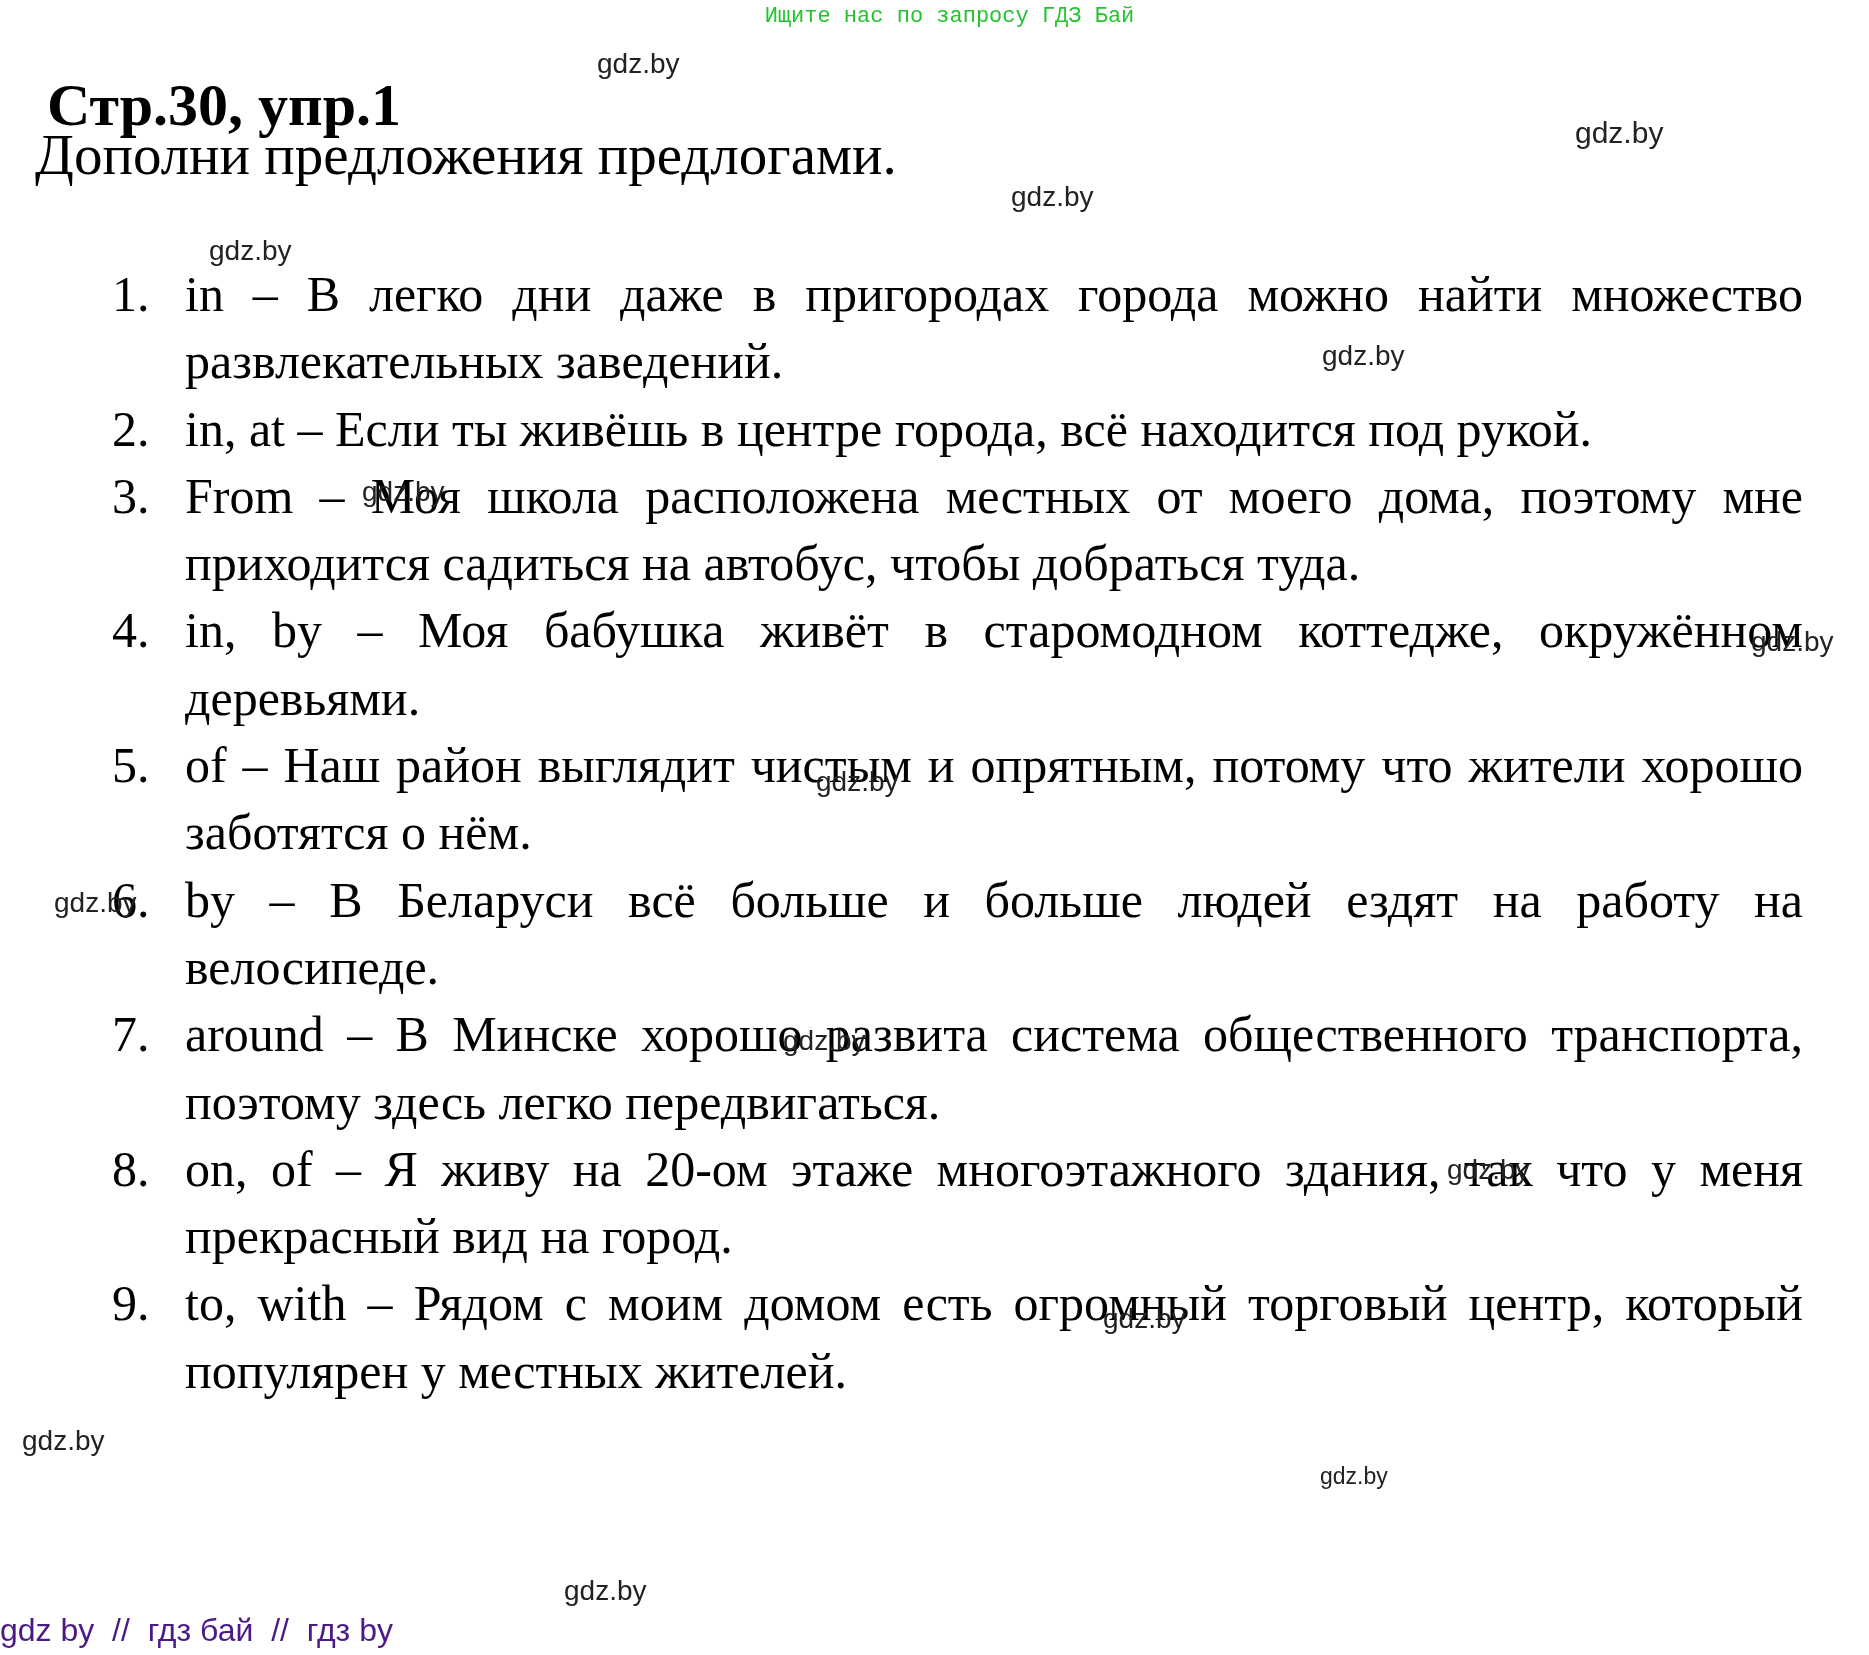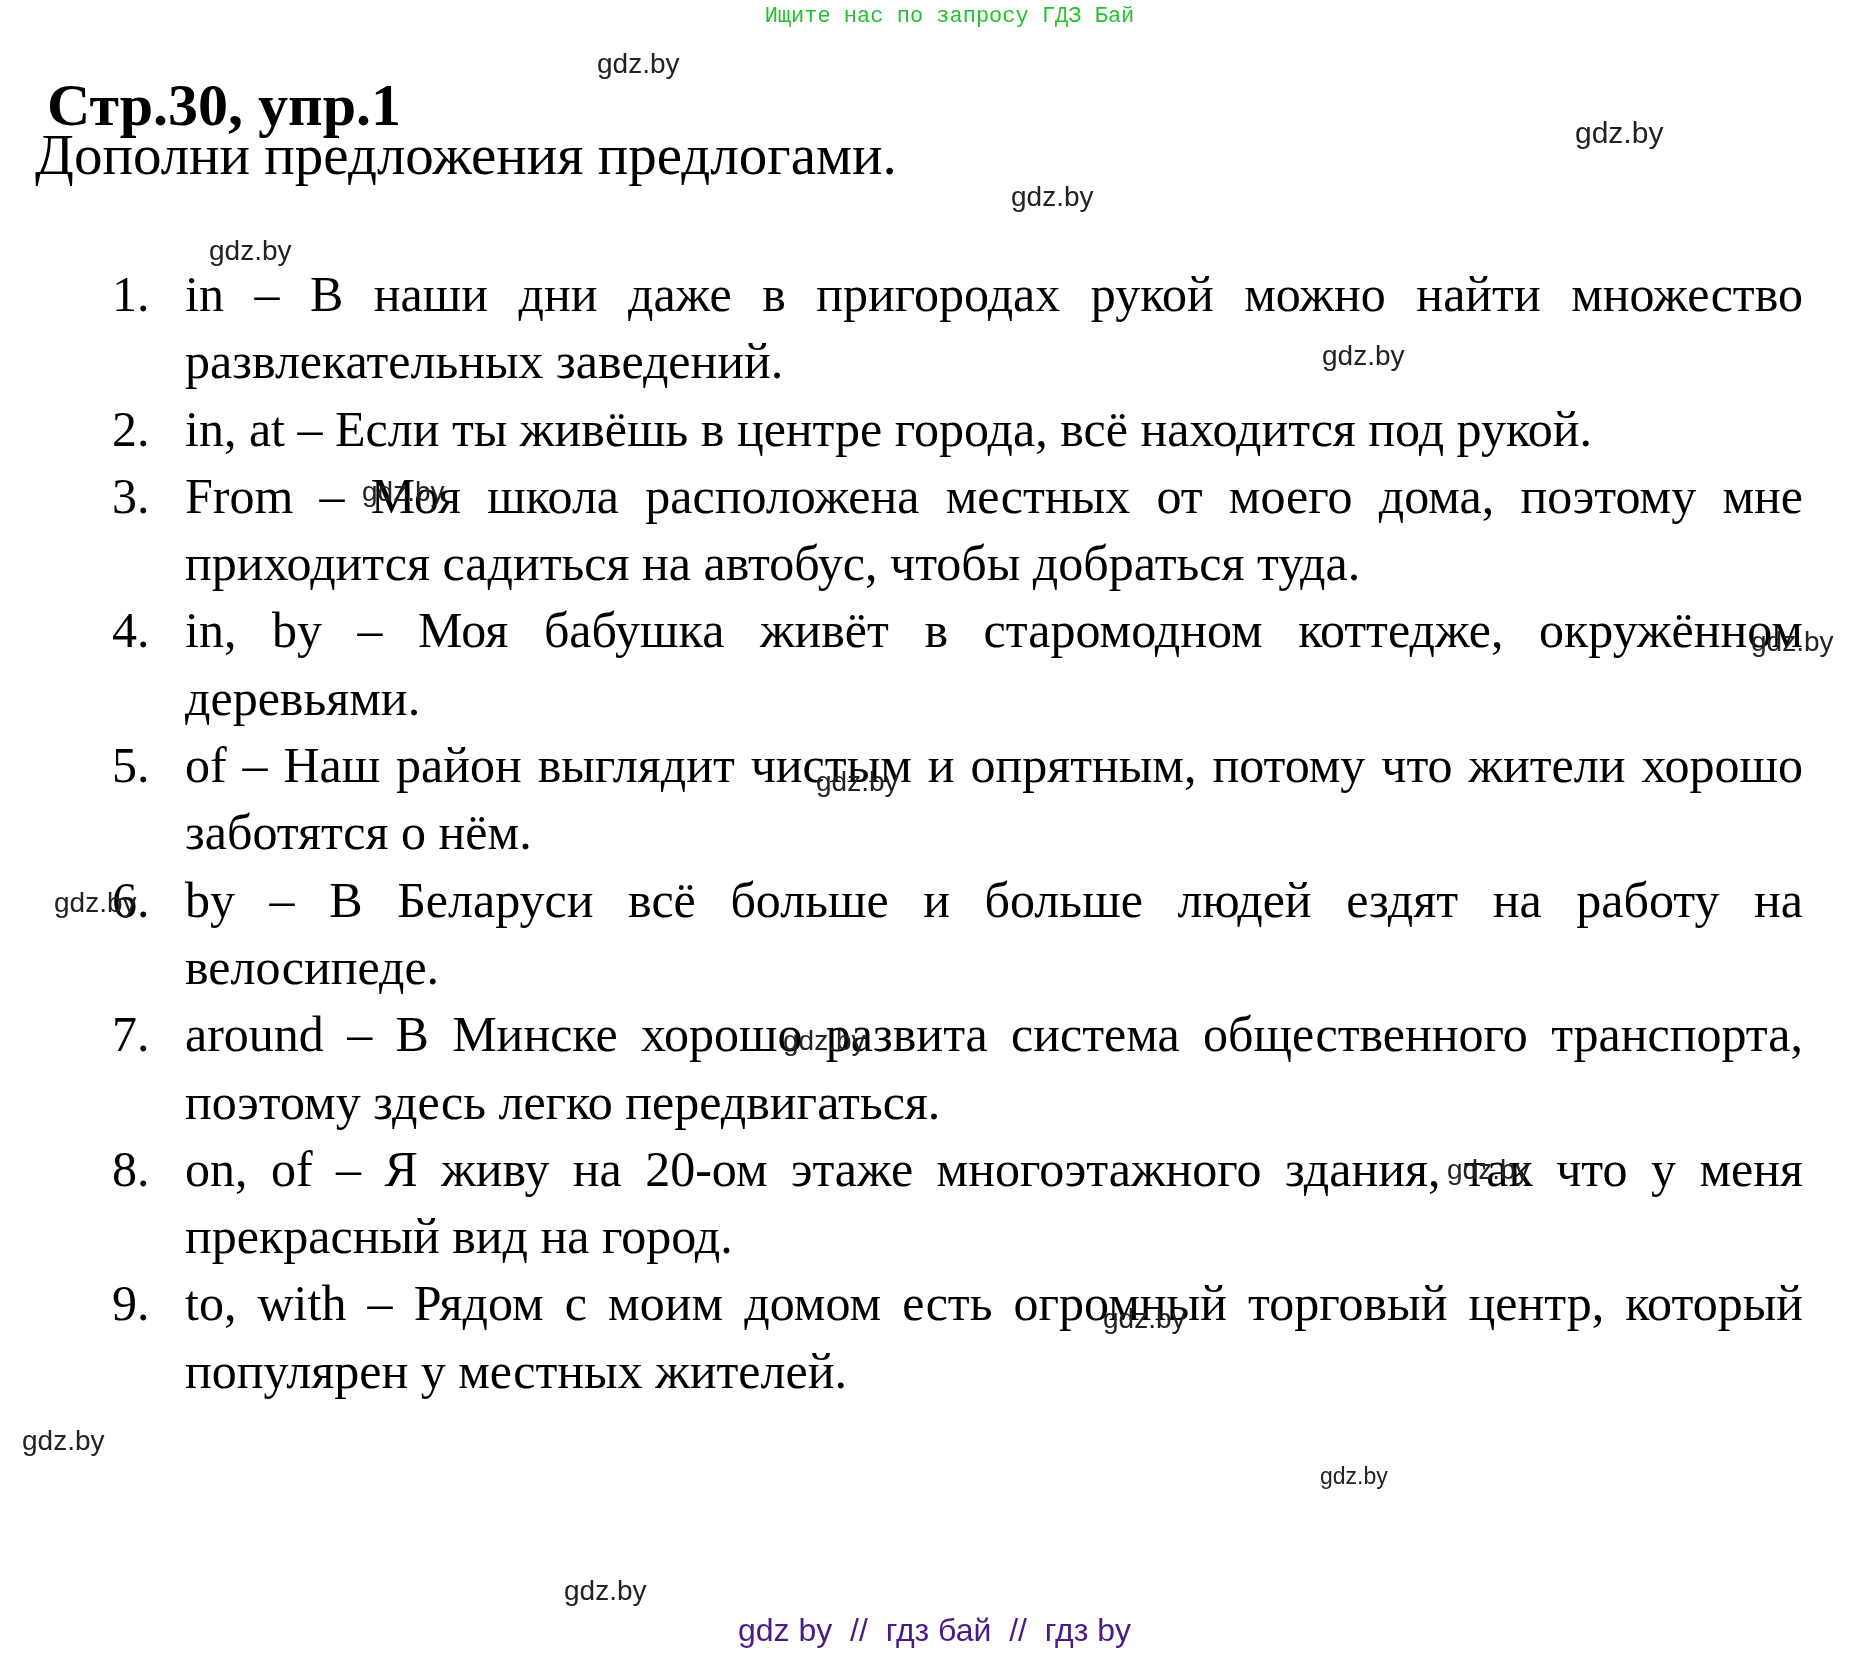--- a/index.html
+++ b/index.html
@@ -77,40 +77,40 @@
     font-family: "Liberation Sans", sans-serif;
     color: #222;
     white-space: nowrap;
     line-height: 1;
   }
   .footer {
     position: absolute;
     left: 0;
     top: 1610px;
     width: 1869px;
-    text-align: center;
+    text-align: left;
     font-family: "Liberation Sans", sans-serif;
     font-size: 32px;
     line-height: 40px;
     color: #4b1a87;
     white-space: pre;
   }
 </style>
 </head>
 <body>
 
 <div class="header-banner">Ищите нас по запросу ГДЗ Бай</div>
 
 <h1 class="title">Стр.30, упр.1</h1>
 <p class="subtitle">Дополни предложения предлогами.</p>
 
 <ol class="answers">
   <li class="answer">
     <span class="answer-number">1.</span>
-    <span class="answer-text">in – В наши дни даже в пригородах рукой можно найти множество развлекательных заведений.</span>
+    <span class="answer-text">in – В легко дни даже в пригородах города можно найти множество развлекательных заведений.</span>
   </li>
   <li class="answer">
     <span class="answer-number">2.</span>
     <span class="answer-text">in, at – Если ты живёшь в центре города, всё находится под рукой.</span>
   </li>
   <li class="answer">
     <span class="answer-number">3.</span>
     <span class="answer-text">From – Моя школа расположена местных от моего дома, поэтому мне приходится садиться на автобус, чтобы добраться туда.</span>
   </li>
   <li class="answer">

